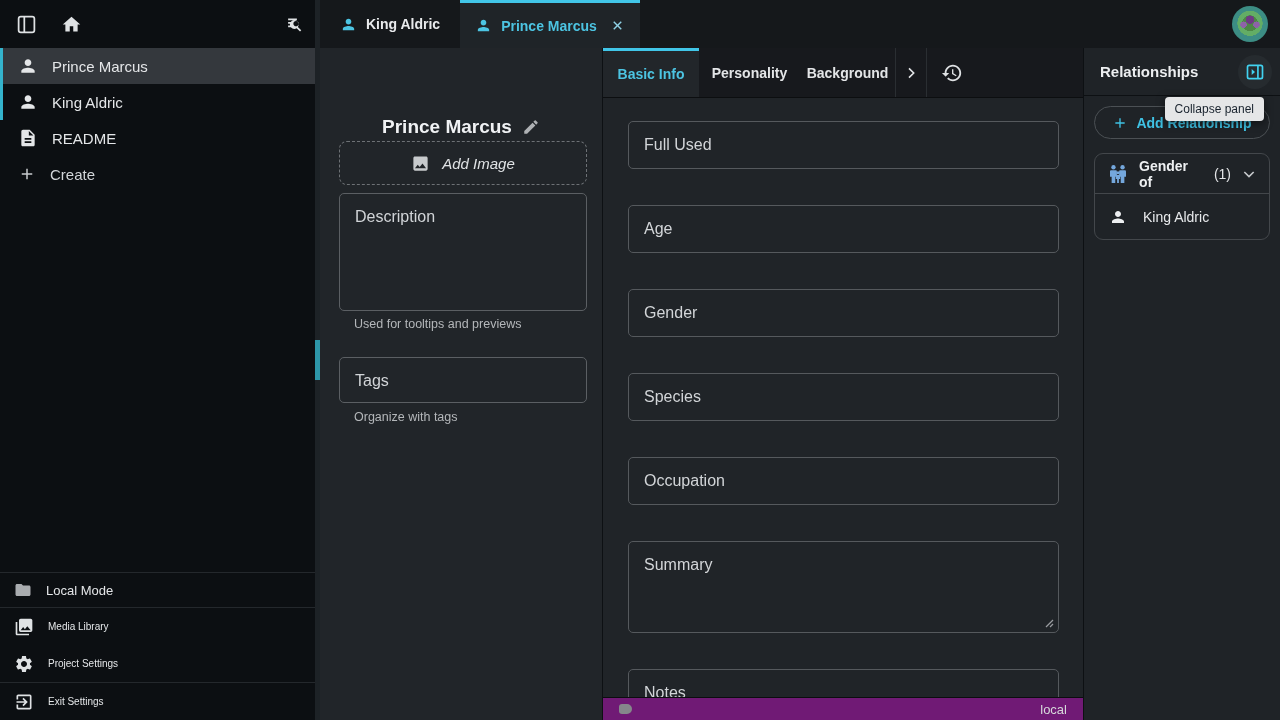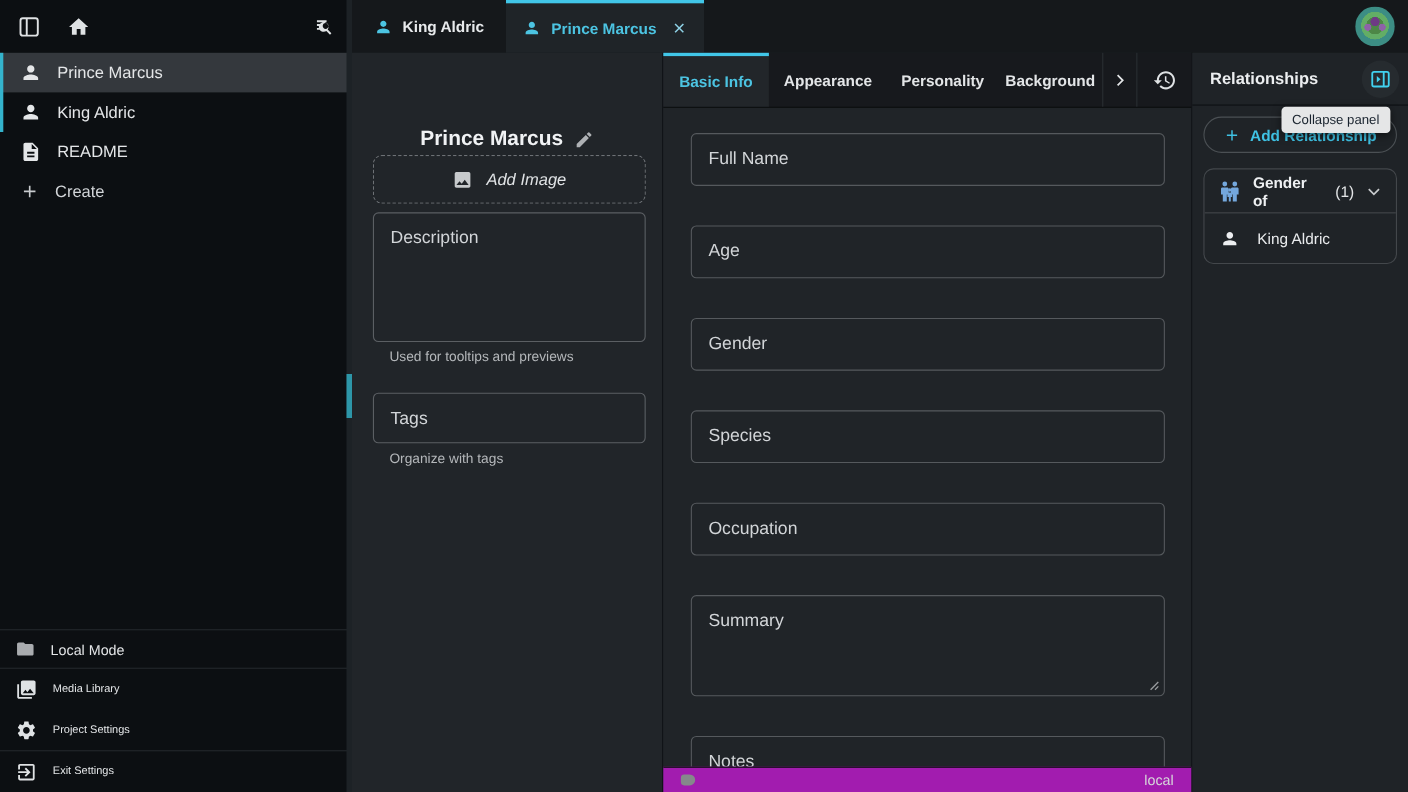--- a/index.html
+++ b/index.html
@@ -72,21 +72,21 @@
   .ft-scroll-btn { width:31px; display:flex; align-items:center; justify-content:center;
     border-left:1px solid #2a2e32; cursor:pointer; }
   .ft-history-btn { width:50px; display:flex; align-items:center; justify-content:center;
     border-left:1px solid #2a2e32; cursor:pointer; }
   .form-scroll { position:relative; height:599px; overflow:hidden; padding:23px 25px 0 25px; }
   .f-field { position:relative; width:431px; height:48px; border:1px solid #55595d;
     border-radius:5px; margin-bottom:36px; cursor:text; }
   .f-field .label { position:absolute; left:15px; top:14px; font-size:16px; color:#d2d5d8; }
   .f-field.tall { height:92px; }
   .resize-handle { position:absolute; right:4px; bottom:4px; }
-  .statusbar { position:absolute; left:0; bottom:0; width:100%; height:23px; background:#a21caf;
+  .statusbar { position:absolute; left:0; bottom:0; width:100%; height:23px; background:#701a75;
     border-top:1px solid #0b0d0f; display:flex; align-items:center; padding:0 16px; }
   .statusbar .s-icon { width:13px; height:10px; background:#85888b; border-radius:3px 5px 5px 3px; }
   .statusbar .s-text { margin-left:auto; font-size:13px; color:#d6d8da; }
 
   
   #rel-panel { position:absolute; left:1084px; top:48px; width:196px; height:672px; background:#1f2327; }
   .rel-header { height:48px; display:flex; align-items:center; padding:0 8px 0 16px;
     border-bottom:1px solid #0d1013; }
   .rel-header .t { font-size:15px; font-weight:700; color:#eceef0; }
   .rel-collapse-btn { margin-left:auto; width:34px; height:34px; border-radius:50%;
@@ -265,23 +265,20 @@
     <span class="label">Tags</span>
   </div>
   <div class="field-hint" id="tags-hint">Organize with tags</div>
 </div>
 
 <div id="form-col">
   <div class="form-tabs">
     <div class="form-tab active" id="ftab-0">
       <span>Basic Info</span>
     </div>
-    <div class="form-tab" id="ftab-1">
-      <span>Appearance</span>
-    </div>
     <div class="form-tab" id="ftab-2">
       <span>Personality</span>
     </div>
     <div class="form-tab" id="ftab-3">
       <span>Background</span>
     </div>
     <div class="ft-scroll-btn">
       <span>
         <svg width="16" height="16" viewBox="0 0 24 24" fill="none" stroke="#e3e5e7" stroke-width="2.4">
             <polyline points="9,5 16,12 9,19"></polyline>
@@ -292,21 +289,21 @@
       <span>
         <svg width="22" height="22" viewBox="0 0 24 24" fill="#dfe2e4">
             <path d="M13 3c-4.97 0-9 4.03-9 9H1l3.89 3.89.07.14L9 12H6c0-3.87 3.13-7 7-7s7 3.13 7 7-3.13 7-7 7c-1.93 0-3.68-.79-4.94-2.06l-1.42 1.42C8.27 19.99 10.51 21 13 21c4.97 0 9-4.03 9-9s-4.03-9-9-9zm-1 5v5l4.28 2.54.72-1.21-3.5-2.08V8H12z"></path>
           </svg>
       </span>
     </div>
   </div>
 
   <div class="form-scroll">
     <div class="f-field">
-      <span class="label">Full Name</span>
+      <span class="label">Full Used</span>
     </div>
     <div class="f-field">
       <span class="label">Age</span>
     </div>
     <div class="f-field">
       <span class="label">Gender</span>
     </div>
     <div class="f-field">
       <span class="label">Species</span>
     </div>

